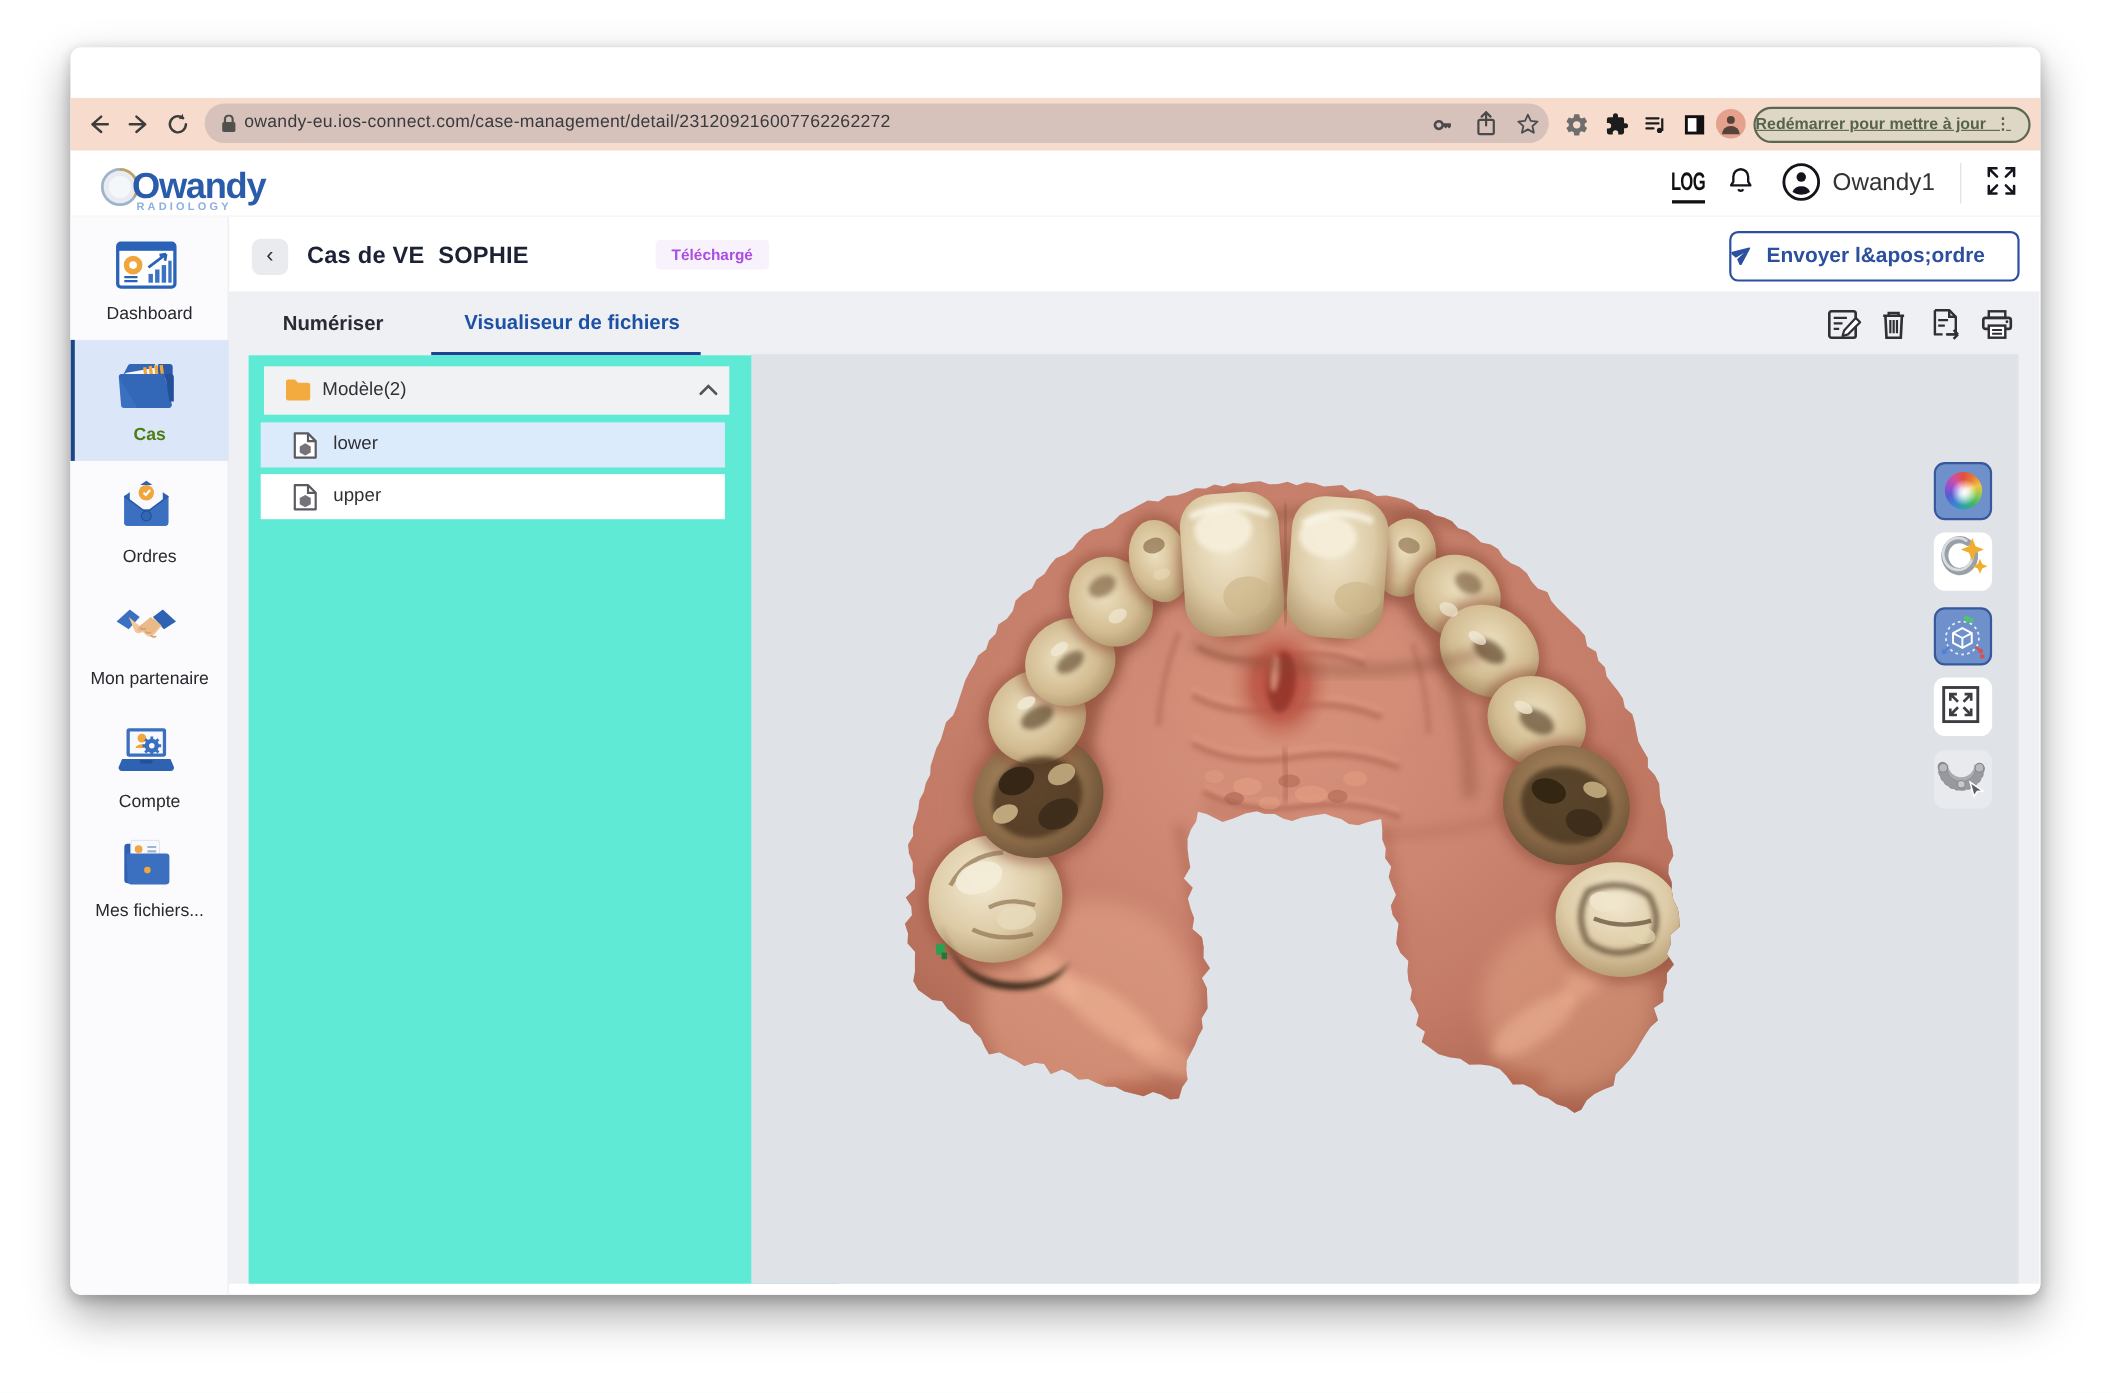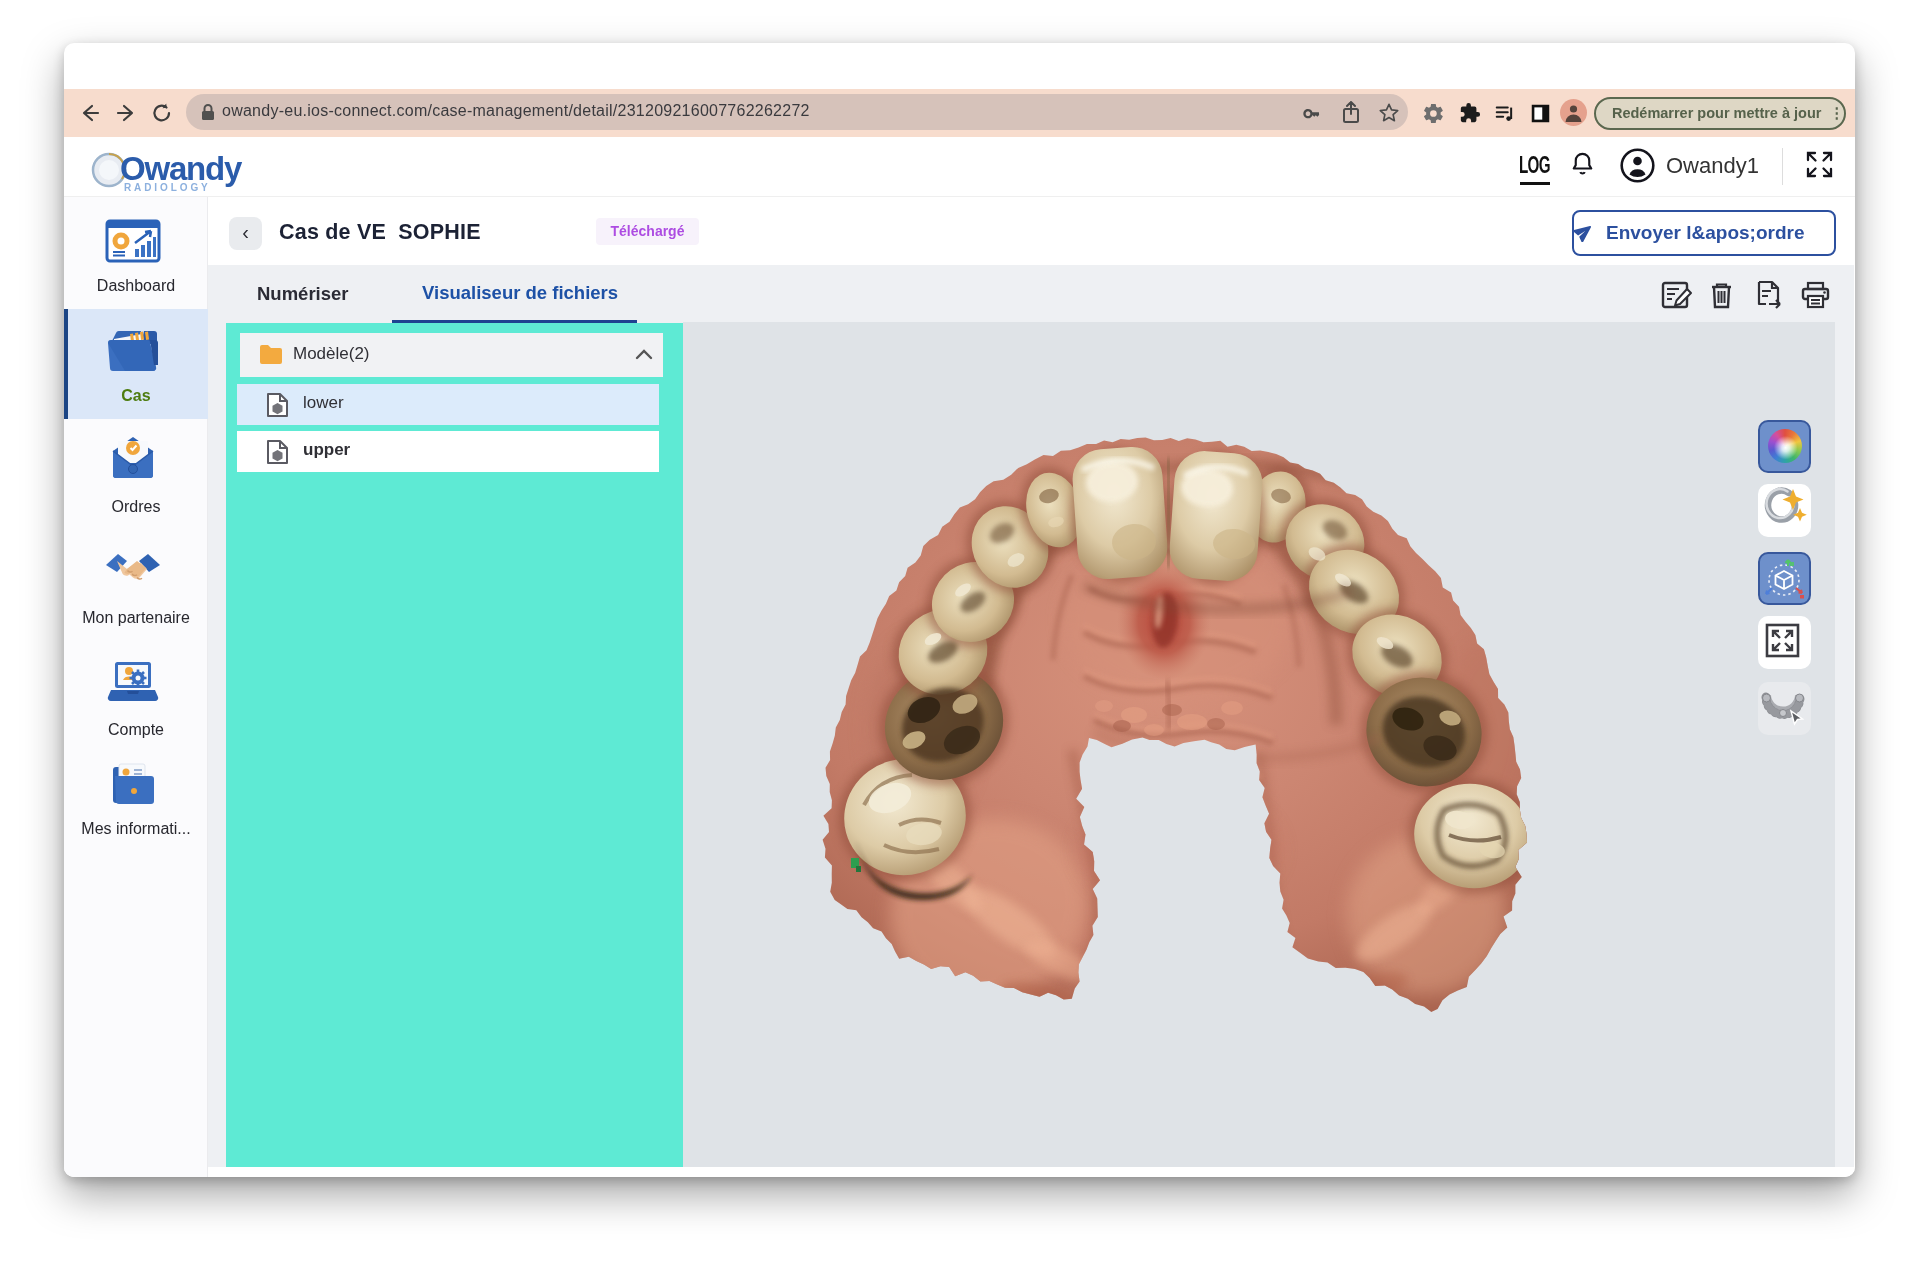--- a/index.html
+++ b/index.html
@@ -17,21 +17,21 @@
   .favicon { position:absolute; left:16px; top:11px; width:17px; height:17px; border-radius:3px; background:#1d2b52; }
   .tabtitle { position:absolute; left:43px; top:10px; font-size:14.5px; color:#333; }
   .tabx { position:absolute; right:13px; top:9px; font-size:15px; color:#444; }
   .newtab { position:absolute; left:346px; top:12px; width:20px; height:20px; font-size:20px; line-height:20px; color:#4a3a33; text-align:center; }
   .tchev { position:absolute; left:1748px; top:18px; font-size:14px; color:#6d3b2c; font-weight:bold;}
   
   .toolbar { position:absolute; left:0; top:46px; width:100%; height:48px; background:#f7dccd; }
   .navi { position:absolute; top:13px; width:22px; height:22px; color:#3c3c3c; }
   .urlpill { position:absolute; left:122px; top:5px; width:1222px; height:36px; border-radius:18px; background:#d6c2ba; }
   .urltext { position:absolute; left:36px; top:8px; font-size:16px; color:#3a3a3e; letter-spacing:0.25px;}
-  .updatepill { position:absolute; left:1530px; top:8px; width:252px; height:33px; border:2px solid #5b684f; border-radius:17px; background:#ded7c5; color:#56624b; font-size:14.5px; font-weight:bold; line-height:29px; text-align:right; }
+  .updatepill { position:absolute; left:1530px; top:8px; width:252px; height:33px; border:2px solid #5b684f; border-radius:17px; background:#ded7c5; color:#56624b; font-size:14.5px; font-weight:bold; line-height:29px; text-align:left;text-decoration:underline; }
   
   .appheader { position:absolute; left:0; top:94px; width:100%; height:60px; background:#fff; border-bottom:1px solid #efefef; }
   
   .content { position:absolute; left:0; top:154px; width:100%; height:980px; background:#fff; }
   .graybg { position:absolute; left:144px; top:68px; width:1646px; height:902px; background:#eef0f3; }
   .sidebar { position:absolute; left:0; top:0; width:144px; height:980px; background:#fbfbfd; border-right:1px solid #ebebee; }
   .sblabel { position:absolute; width:144px; text-align:center; font-size:16px; color:#27272e; }
   .casbg { position:absolute; left:0; top:112px; width:144px; height:110px; background:#dbe7f8; }
   .casbar { position:absolute; left:0; top:112px; width:4px; height:110px; background:#1c4584; }
   
@@ -227,21 +227,21 @@
       <div class="sblabel" style="top:524px;">Compte</div>
       <div class="abs" id="icon-inf" style="left:43px;top:563px;width:52px;height:49px;"><svg width="52" height="49" viewBox="0 0 52 49">
 <path d="M6 10 a3 3 0 0 1 3-3 h12 v36 h-12 a3 3 0 0 1 -3-3 z" fill="#2f62b2"></path>
 <rect x="12" y="4" width="26" height="34" rx="2" fill="#f7f9fc" stroke="#dfe5ee"></rect>
 <circle cx="19" cy="12" r="3.5" fill="#f0a63c"></circle>
             <path d="M14.5 20 a5 4.5 0 0 1 9 0 z" fill="#f0a63c"></path>
 <path d="M27 10 h8 M27 14 h8 M16 25 h19 M16 29 h19 M16 33 h12" stroke="#9fb4d4" stroke-width="2"></path>
 <path d="M8 16 h36 a3 3 0 0 1 3 3 v22 a3 3 0 0 1 -3 3 h-32 a3 3 0 0 1 -3-3 z" fill="#3b6fc0"></path>
 <circle cx="27" cy="31" r="3" fill="#f0a63c"></circle>
 </svg></div>
-      <div class="sblabel" style="top:623px;">Mes informati...</div>
+      <div class="sblabel" style="top:623px;">Mes fichiers...</div>
     </div>
 
     <div class="backbtn">‹</div>
     <div class="title">Cas de VE&nbsp; SOPHIE</div>
     <div class="badge">Téléchargé</div>
     <div class="sendbtn"><svg style="vertical-align:-3px;margin-right:11px;" width="21" height="21" viewBox="0 0 24 24">
           <path d="M3.4 20.4 L20.8 12.7 a1 1 0 0 0 0-1.8 L3.4 3.2 a1 1 0 0 0 -1.4 1.1 L3.5 11 l10 1 -10 1 -1.5 6.3 a1 1 0 0 0 1.4 1.1 z" fill="#2c509f" transform="rotate(-38 12 12)"></path>
         </svg>Envoyer l&amp;apos;ordre</div>
     <div class="tabnav1">Numériser</div>
     <div class="tabnav2">Visualiseur de fichiers</div>
@@ -293,21 +293,21 @@
         <div class="rowtext" style="left:66px;top:9px;">lower</div>
       </div>
       <div class="uprow">
         <svg class="abs" style="left:28px;top:7px;" width="25" height="28" viewBox="0 0 25 28">
             <path d="M3 3 h12 l7 7 v15 h-19 z" stroke="#5a5a62" stroke-width="2" fill="#fff" stroke-linejoin="round"></path>
             <path d="M15 3 v7 h7" stroke="#5a5a62" stroke-width="2" fill="none"></path>
             <g fill="#5a5a62">
               <path d="M12.5 12 l5 2.8 v5.6 l-5 2.8 l-5 -2.8 v-5.6 z" opacity="0.85"></path>
             </g>
           </svg>
-        <div class="rowtext" style="left:66px;top:9px;font-weight:bold;">upper</div>
+        <div class="rowtext" style="left:66px;top:9px;">upper</div>
       </div>
     </div>
 
     <div class="viewer">
       <div id="modelholder" class="abs" style="left:121px;top:108px;width:780px;height:620px;"><svg width="780" height="620" viewBox="0 0 780 620">
 <defs>
 <radialGradient id="gum" cx="48%" cy="40%" r="68%">
  <stop offset="0%" stop-color="#d7927c"></stop>
                 <stop offset="40%" stop-color="#cc8672"></stop>
  <stop offset="72%" stop-color="#c27a66"></stop>

